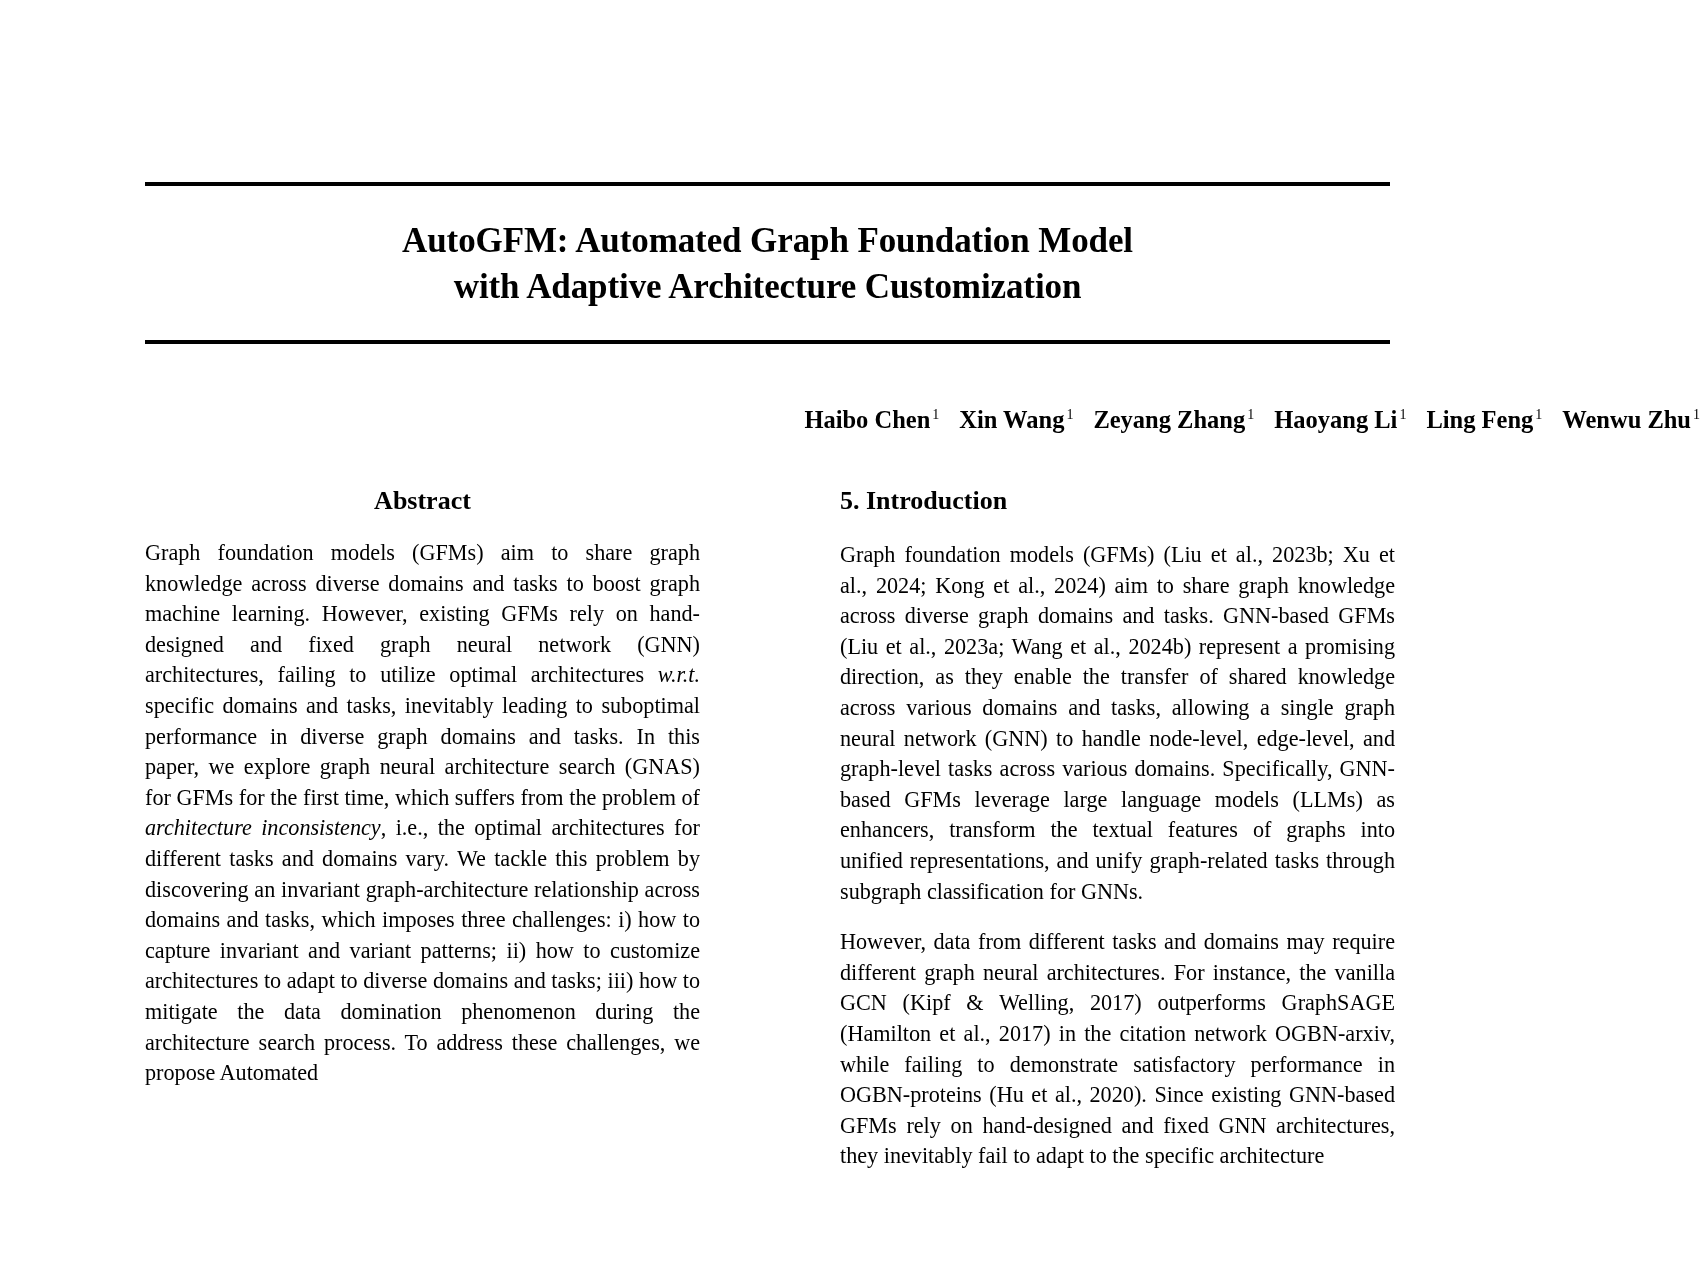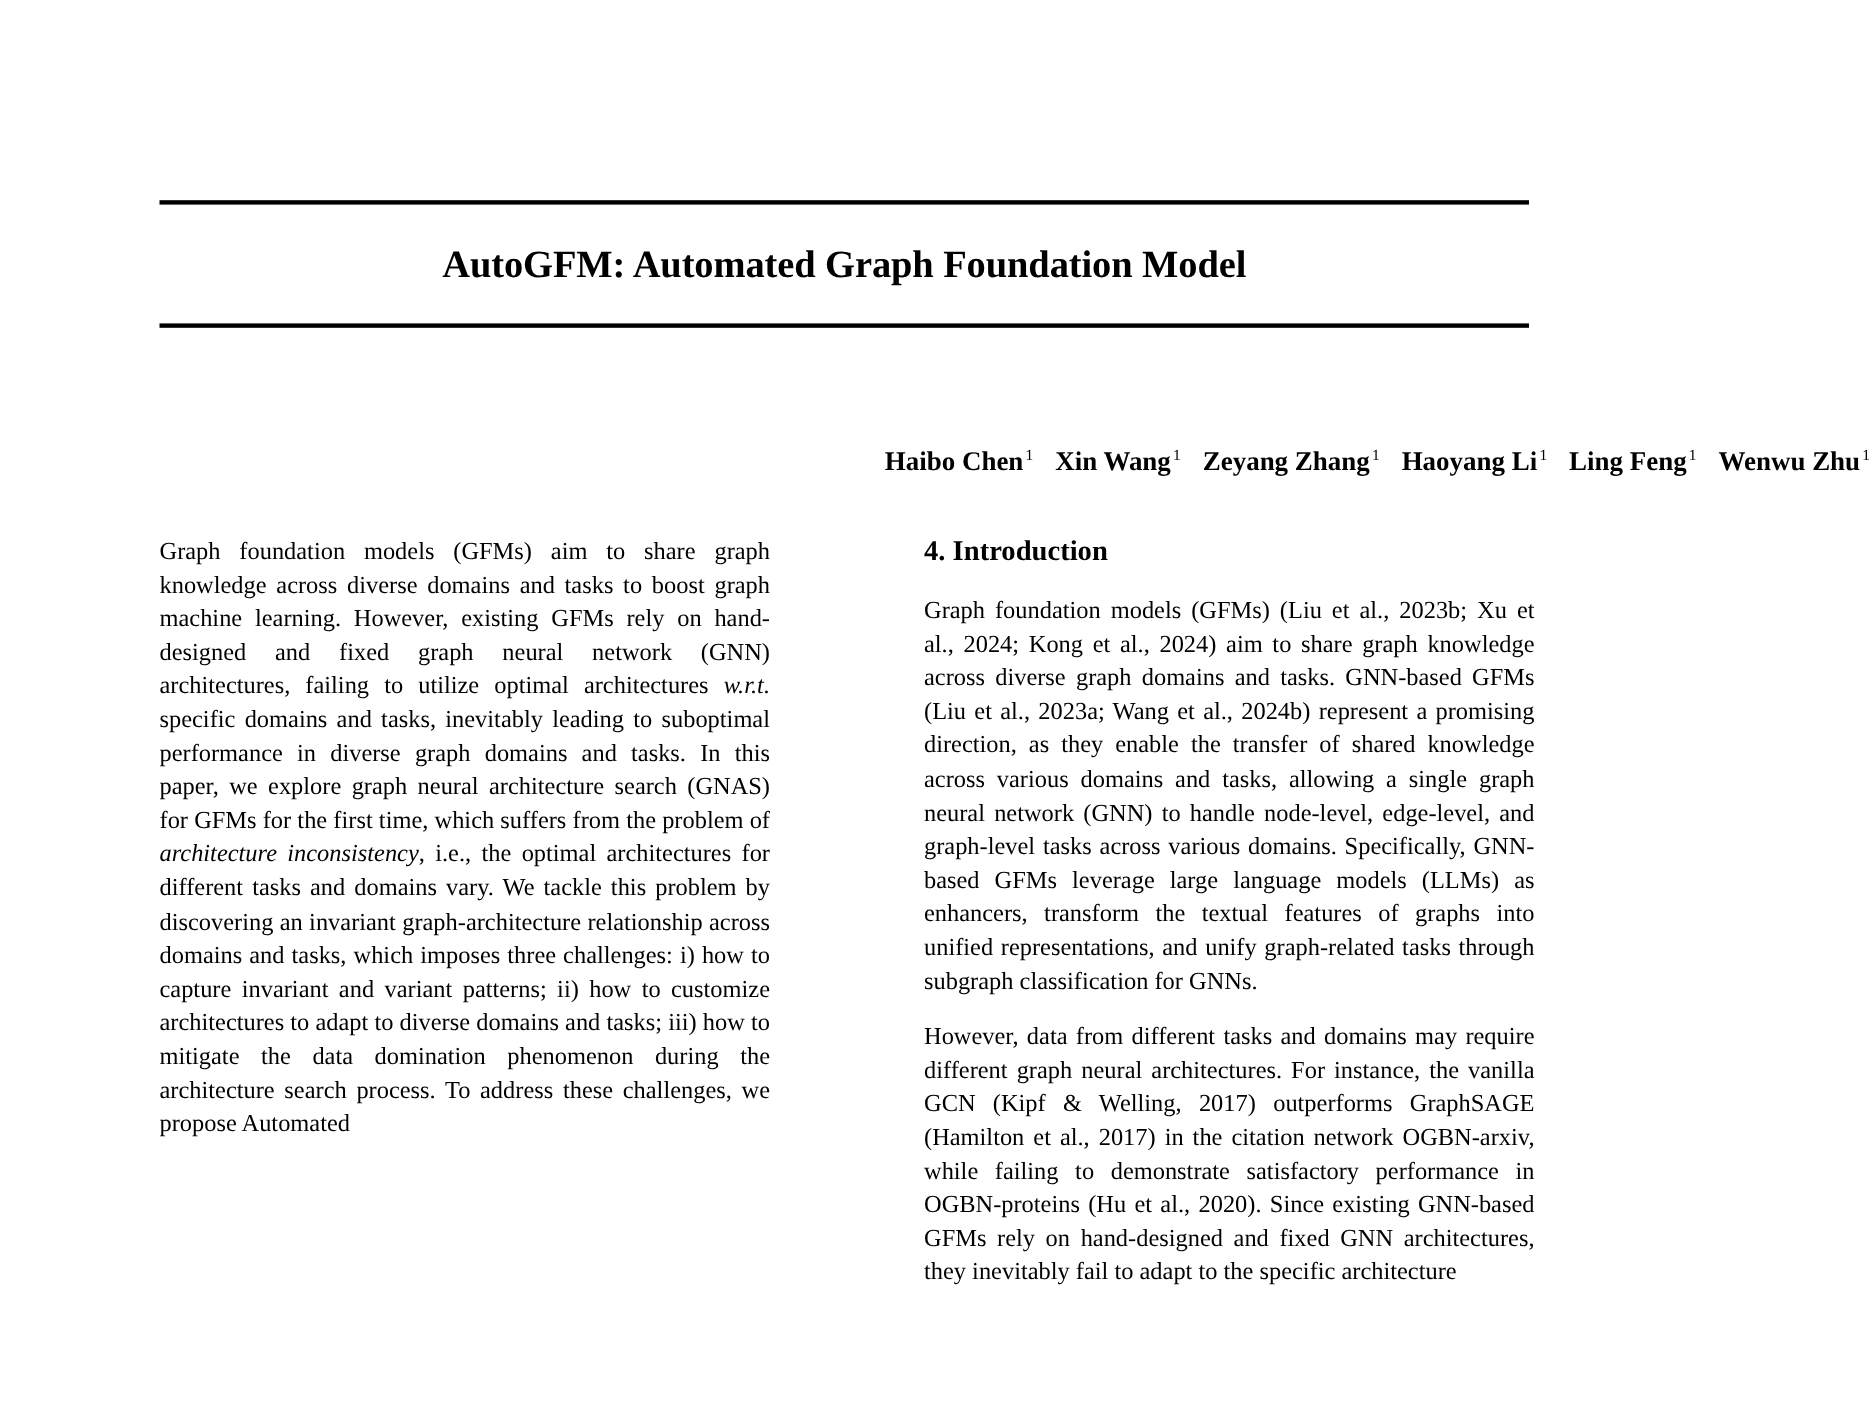--- a/index.html
+++ b/index.html
@@ -124,36 +124,38 @@
 </style>
 </head>
 <body>
 
 <div class="page">
 
   <div class="header-band">
     <div class="rule"></div>
     <div class="title-block">
       <div class="title-line">AutoGFM: Automated Graph Foundation Model</div>
+      <div class="title-line">with Adaptive Architecture Customization</div>
     </div>
     <div class="rule rule-bottom"></div>
   </div>
 
   <div class="authors" id="author-list"><span class="author"><span>Haibo Chen</span><sup>1</sup></span><span class="author"><span>Xin Wang</span><sup>1</sup></span><span class="author"><span>Zeyang Zhang</span><sup>1</sup></span><span class="author"><span>Haoyang Li</span><sup>1</sup></span><span class="author"><span>Ling Feng</span><sup>1</sup></span><span class="author"><span>Wenwu Zhu</span><sup>1</sup></span></div>
 
   <div class="columns">
 
     <div class="col col-left">
+      <h2 class="section-heading abstract-heading">Abstract</h2>
       <p class="body" id="abstract-body"><span>Graph foundation models (GFMs) aim to share graph knowledge across diverse domains and tasks to boost graph machine learning. However, existing GFMs rely on hand-designed and fixed graph neural network (GNN) architectures, failing to utilize optimal architectures </span><i>w.r.t.</i><span> specific domains and tasks, inevitably leading to suboptimal performance in diverse graph domains and tasks. In this paper, we explore graph neural architecture search (GNAS) for GFMs for the first time, which suffers from the problem of </span><i>architecture inconsistency</i><span>, i.e., the optimal architectures for different tasks and domains vary. We tackle this problem by discovering an invariant graph-architecture relationship across domains and tasks, which imposes three challenges: i) how to capture invariant and variant patterns; ii) how to customize architectures to adapt to diverse domains and tasks; iii) how to mitigate the data domination phenomenon during the architecture search process. To address these challenges, we propose Automated</span></p>
     </div>
 
     <div class="col-gap"></div>
 
     <div class="col col-right">
-      <h2 class="section-heading intro-heading">4. Introduction</h2>
+      <h2 class="section-heading intro-heading">5. Introduction</h2>
       <div id="intro-body">
           <p class="body"><span>Graph foundation models (GFMs) (</span><span class="cite">Liu et al., 2023b</span><span>; </span><span class="cite">Xu et al., 2024</span><span>; </span><span class="cite">Kong et al., 2024</span><span>) aim to share graph knowledge across diverse graph domains and tasks. GNN-based GFMs (</span><span class="cite">Liu et al., 2023a</span><span>; </span><span class="cite">Wang et al., 2024b</span><span>) represent a promising direction, as they enable the transfer of shared knowledge across various domains and tasks, allowing a single graph neural network (GNN) to handle node-level, edge-level, and graph-level tasks across various domains. Specifically, GNN-based GFMs leverage large language models (LLMs) as enhancers, transform the textual features of graphs into unified representations, and unify graph-related tasks through subgraph classification for GNNs.</span></p>
           <p class="body"><span>However, data from different tasks and domains may require different graph neural architectures. For instance, the vanilla GCN (</span><span class="cite">Kipf &amp; Welling, 2017</span><span>) outperforms GraphSAGE (</span><span class="cite">Hamilton et al., 2017</span><span>) in the citation network OGBN-arxiv, while failing to demonstrate satisfactory performance in OGBN-proteins (</span><span class="cite">Hu et al., 2020</span><span>). Since existing GNN-based GFMs rely on hand-designed and fixed GNN architectures, they inevitably fail to adapt to the specific architecture</span></p>
         </div>
     </div>
 
   </div>
 
 </div>
 

